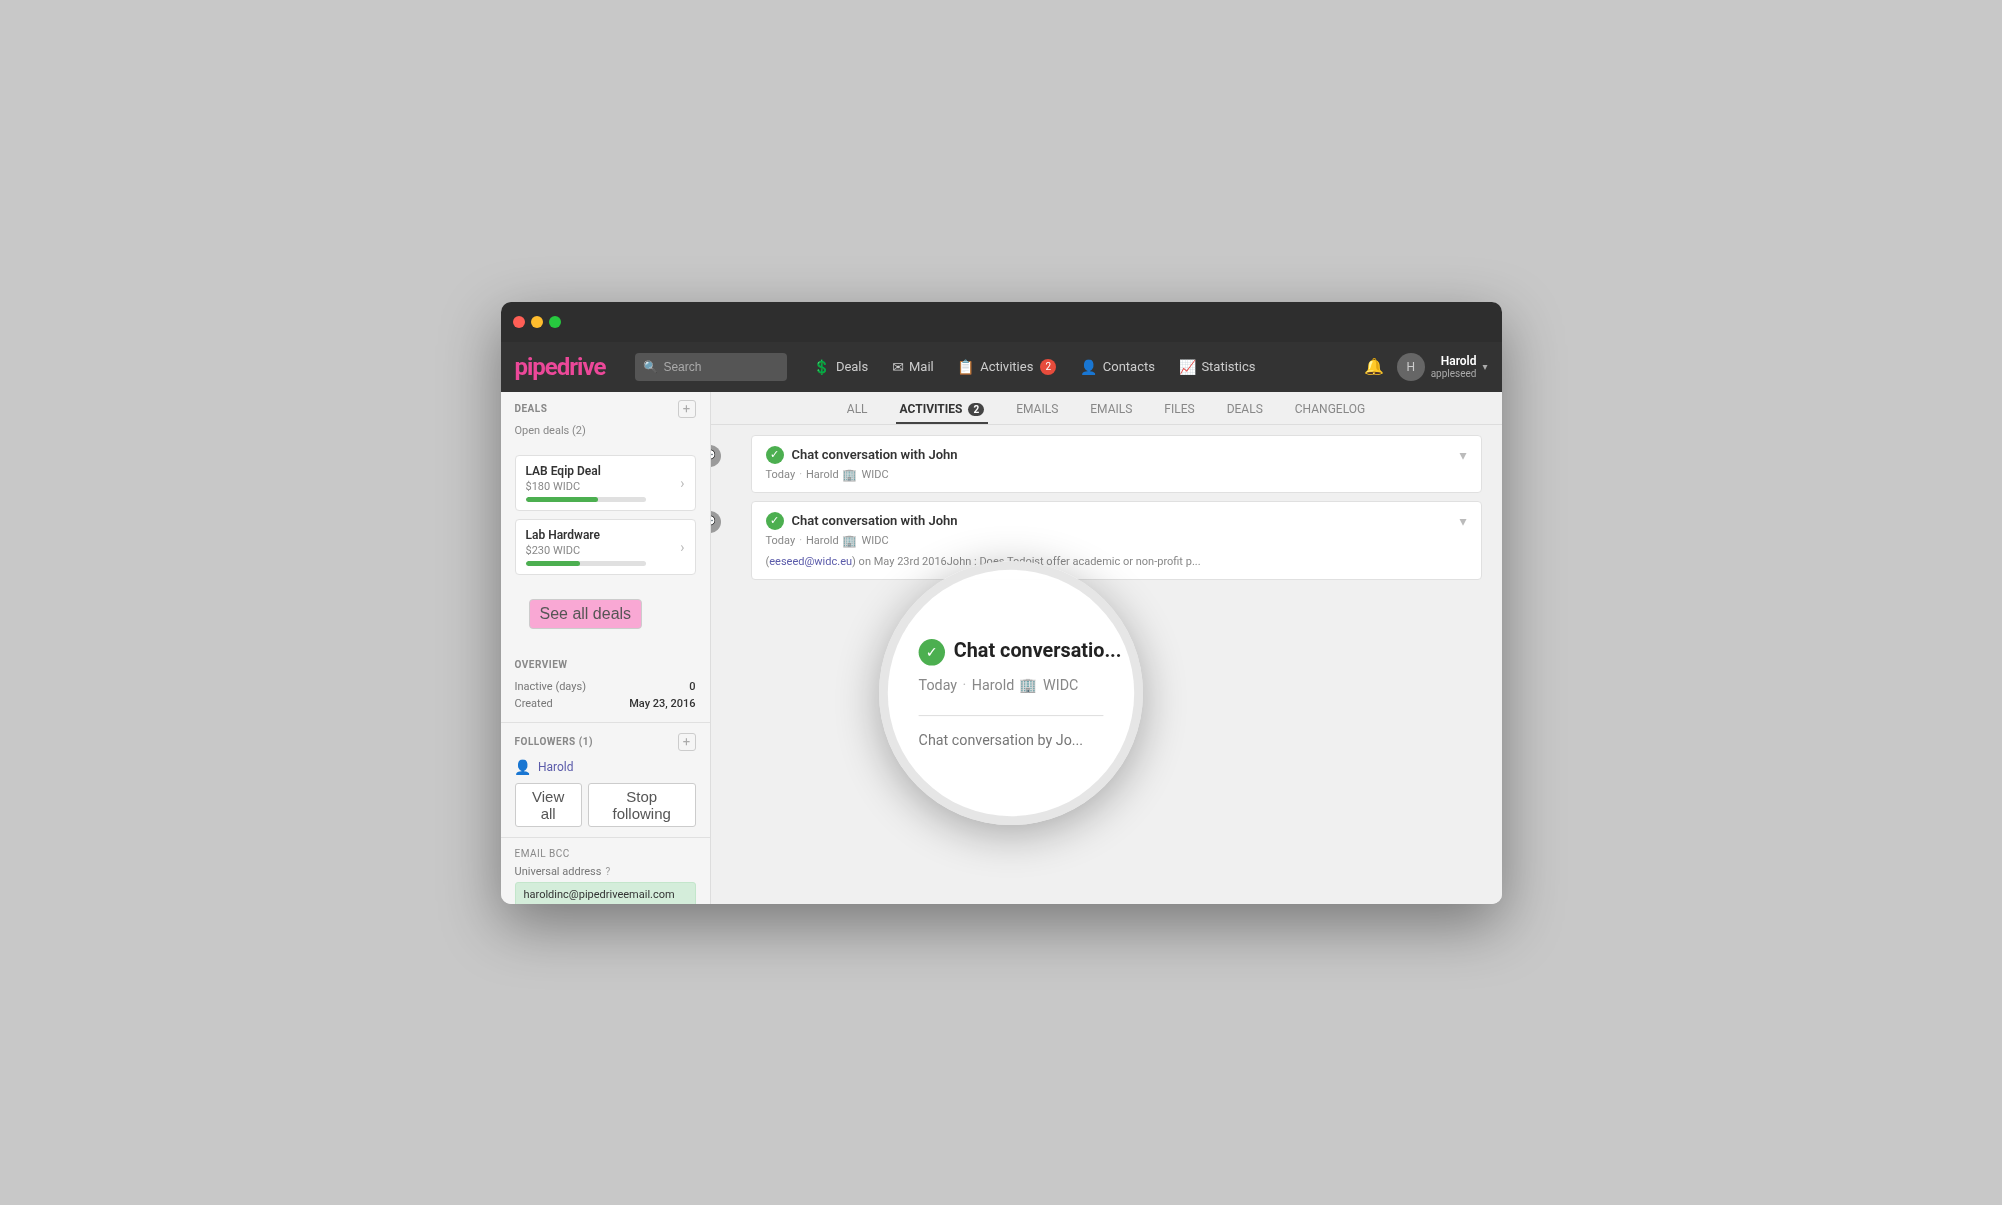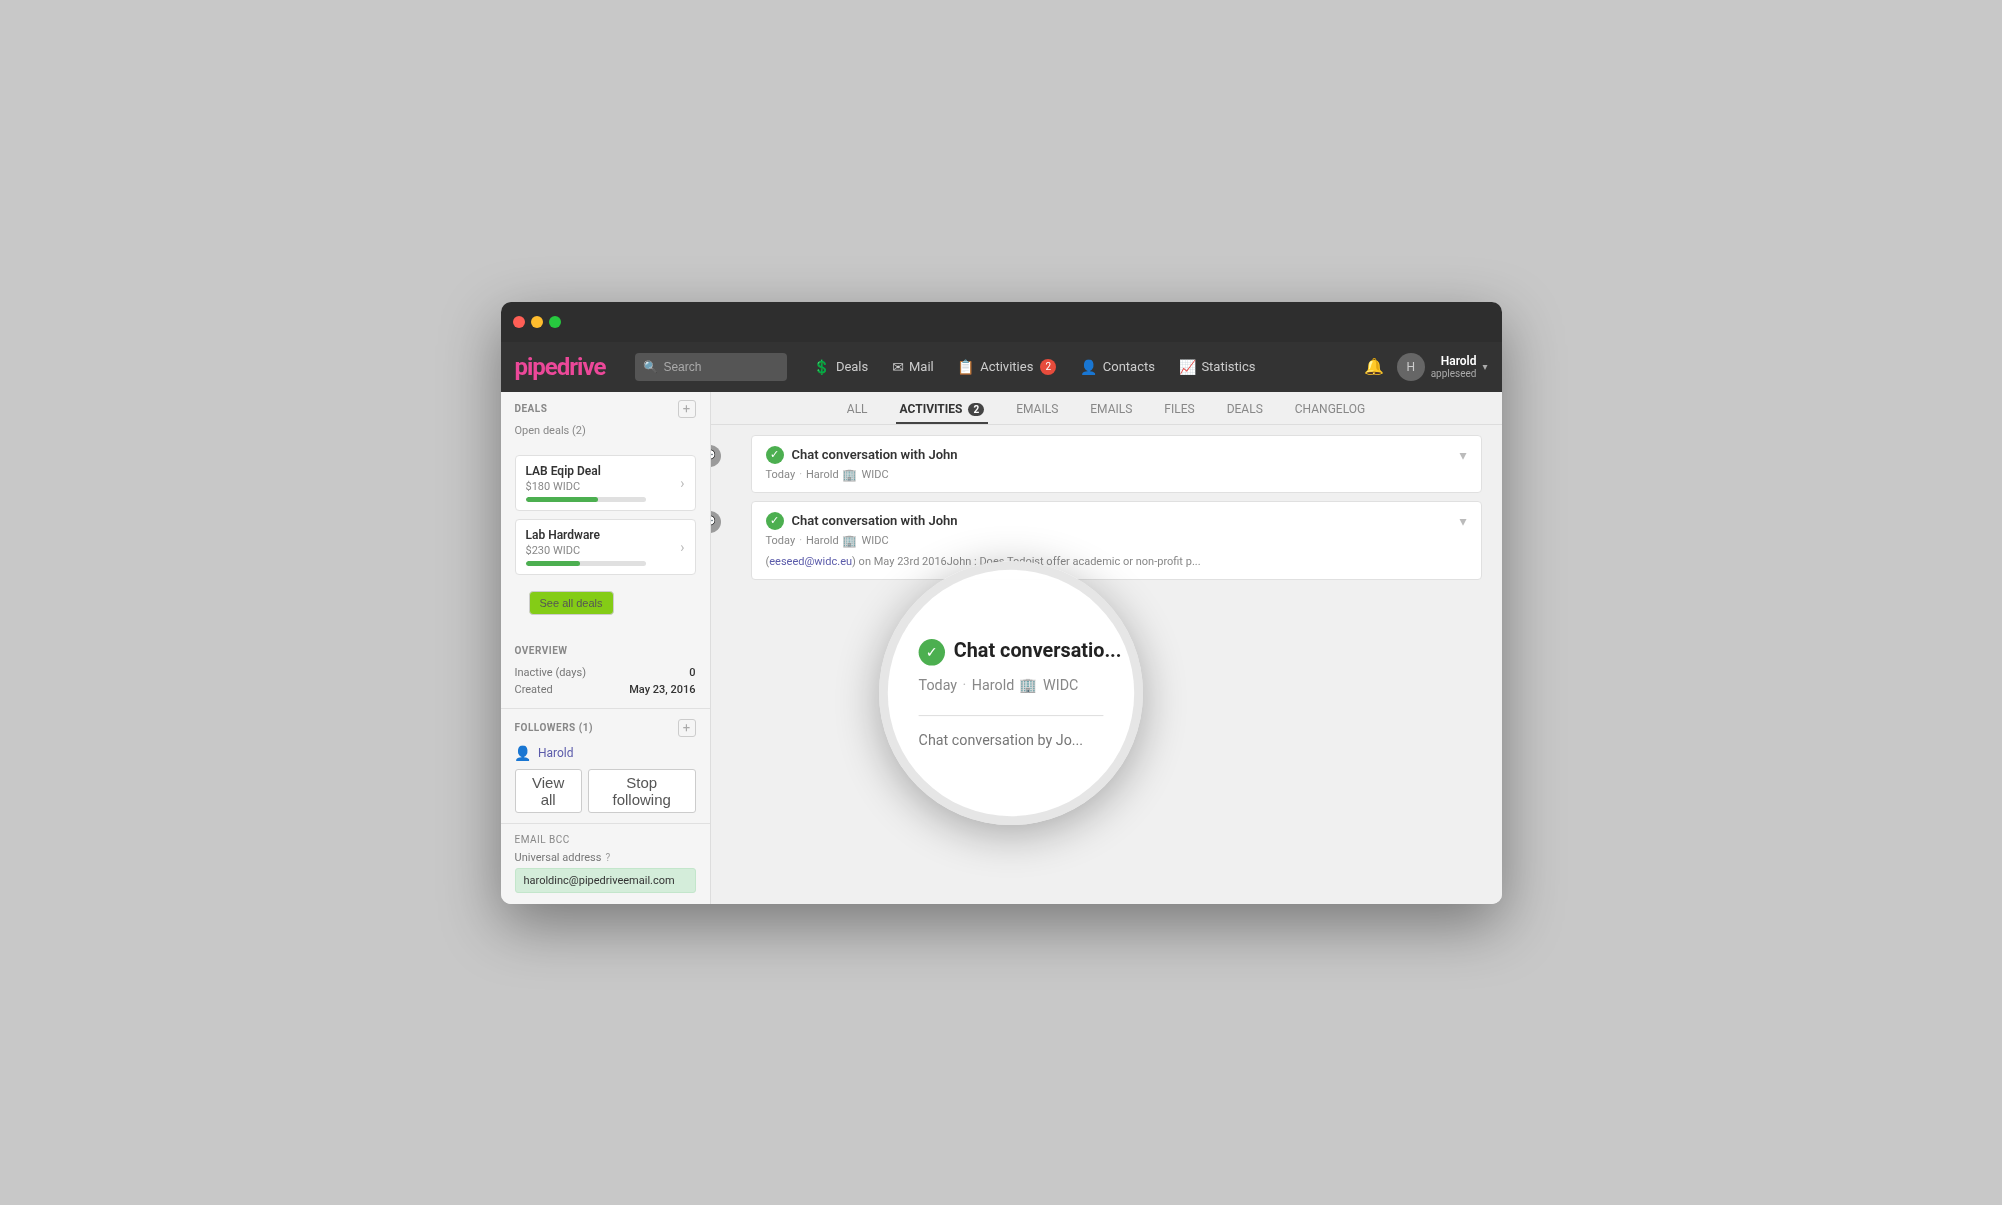--- a/index.html
+++ b/index.html
@@ -225,26 +225,26 @@
     .deal-progress-bar {
       height: 100%;
       background: #4caf50;
       border-radius: 3px;
     }
     .deal-arrow {
       color: #bbb;
       font-size: 14px;
     }
     .see-all-deals-btn {
-      margin: 8px 14px 10px;
+      margin: 16px 14px 10px;
       padding: 5px 10px;
       border: 1px solid #ccc;
       border-radius: 4px;
-      background: #84cc16;
-      font-size: 11px;
+      background: #f9a8d4;
+      font-size: 16px;
       color: #555;
       cursor: pointer;
       display: inline-block;
     }
     
     .overview-section {
       padding: 10px 14px;
       border-bottom: 1px solid #e0e0e0;
     }
     .overview-title {

